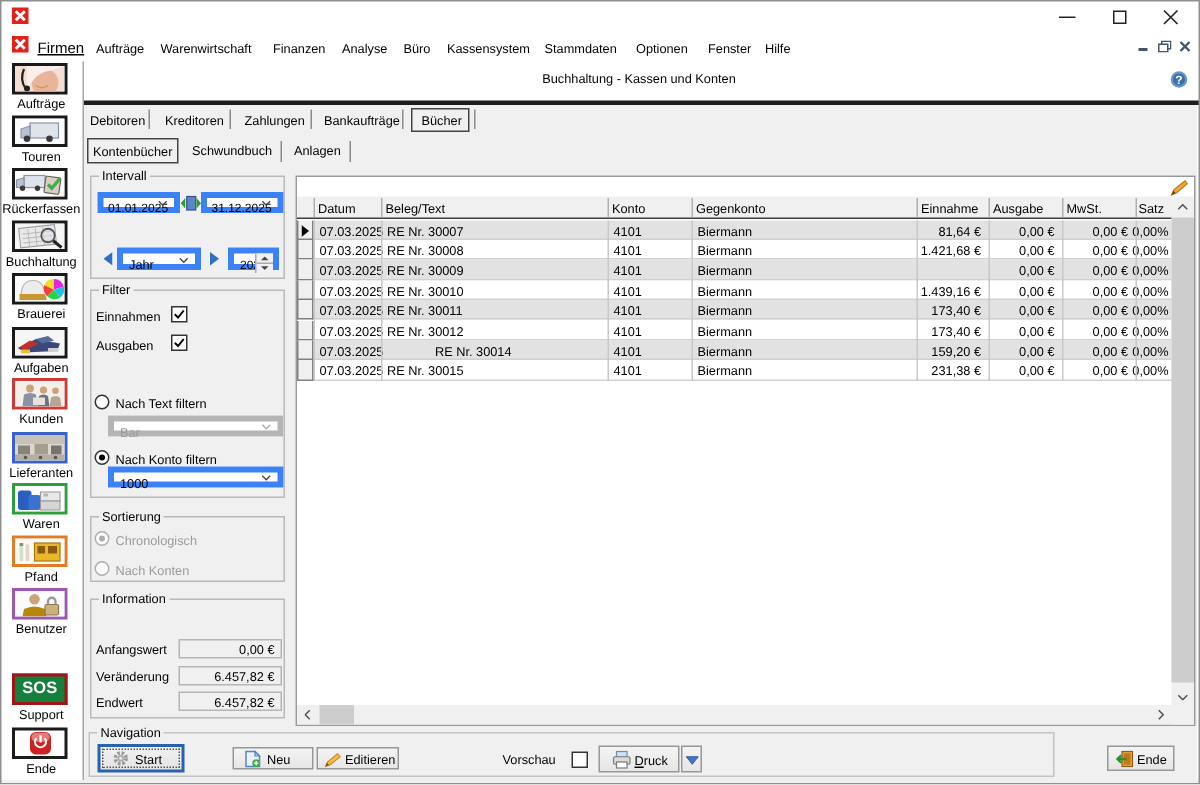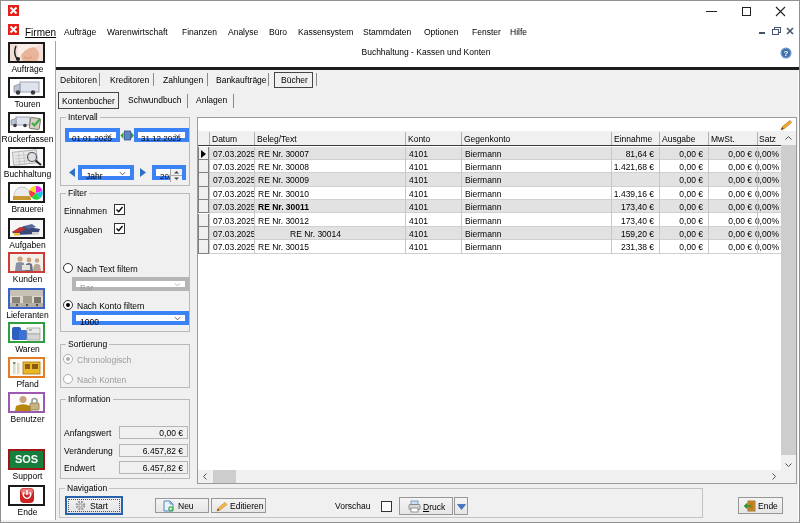--- a/index.html
+++ b/index.html
@@ -393,21 +393,21 @@
   <div class="t" style="left:60px;top:71.7px;">RE Nr. 30010</div>
   <div class="t" style="left:211px;top:71.7px;">4101</div>
   <div class="t" style="left:267px;top:71.7px;">Biermann</div>
   <div class="t" style="right:142px;top:71.7px;">1.439,16 €</div>
   <div class="t" style="right:93px;top:71.7px;">0,00 €</div>
   <div class="t" style="right:44px;top:71.7px;">0,00 €</div>
   <div class="t" style="right:17px;top:71.7px;">0,00%</div>
   <div class="abs" style="left:11px;top:82.1px;width:572px;height:13.4px;background:#e2e2e2;border-bottom:1px solid #d0d0d0;box-sizing:border-box;"></div>
   <div class="abs" style="left:0;top:82.1px;width:11px;height:13.4px;background:#f0f0f0;border:1px solid #808080;border-top:none;box-sizing:border-box;"></div>
   <div class="t" style="left:15px;top:85.1px;">07.03.2025</div>
-  <div class="t" style="left:60px;top:85.1px;font-weight:bold;">RE Nr. 30011</div>
+  <div class="t" style="left:60px;top:85.1px;">RE Nr. 30011</div>
   <div class="t" style="left:211px;top:85.1px;">4101</div>
   <div class="t" style="left:267px;top:85.1px;">Biermann</div>
   <div class="t" style="right:142px;top:85.1px;">173,40 €</div>
   <div class="t" style="right:93px;top:85.1px;">0,00 €</div>
   <div class="t" style="right:44px;top:85.1px;">0,00 €</div>
   <div class="t" style="right:17px;top:85.1px;">0,00%</div>
   <div class="abs" style="left:11px;top:95.5px;width:572px;height:13.4px;background:#ffffff;border-bottom:1px solid #d0d0d0;box-sizing:border-box;"></div>
   <div class="abs" style="left:0;top:95.5px;width:11px;height:13.4px;background:#f0f0f0;border:1px solid #808080;border-top:none;box-sizing:border-box;"></div>
   <div class="t" style="left:15px;top:98.5px;">07.03.2025</div>
   <div class="t" style="left:60px;top:98.5px;">RE Nr. 30012</div>

